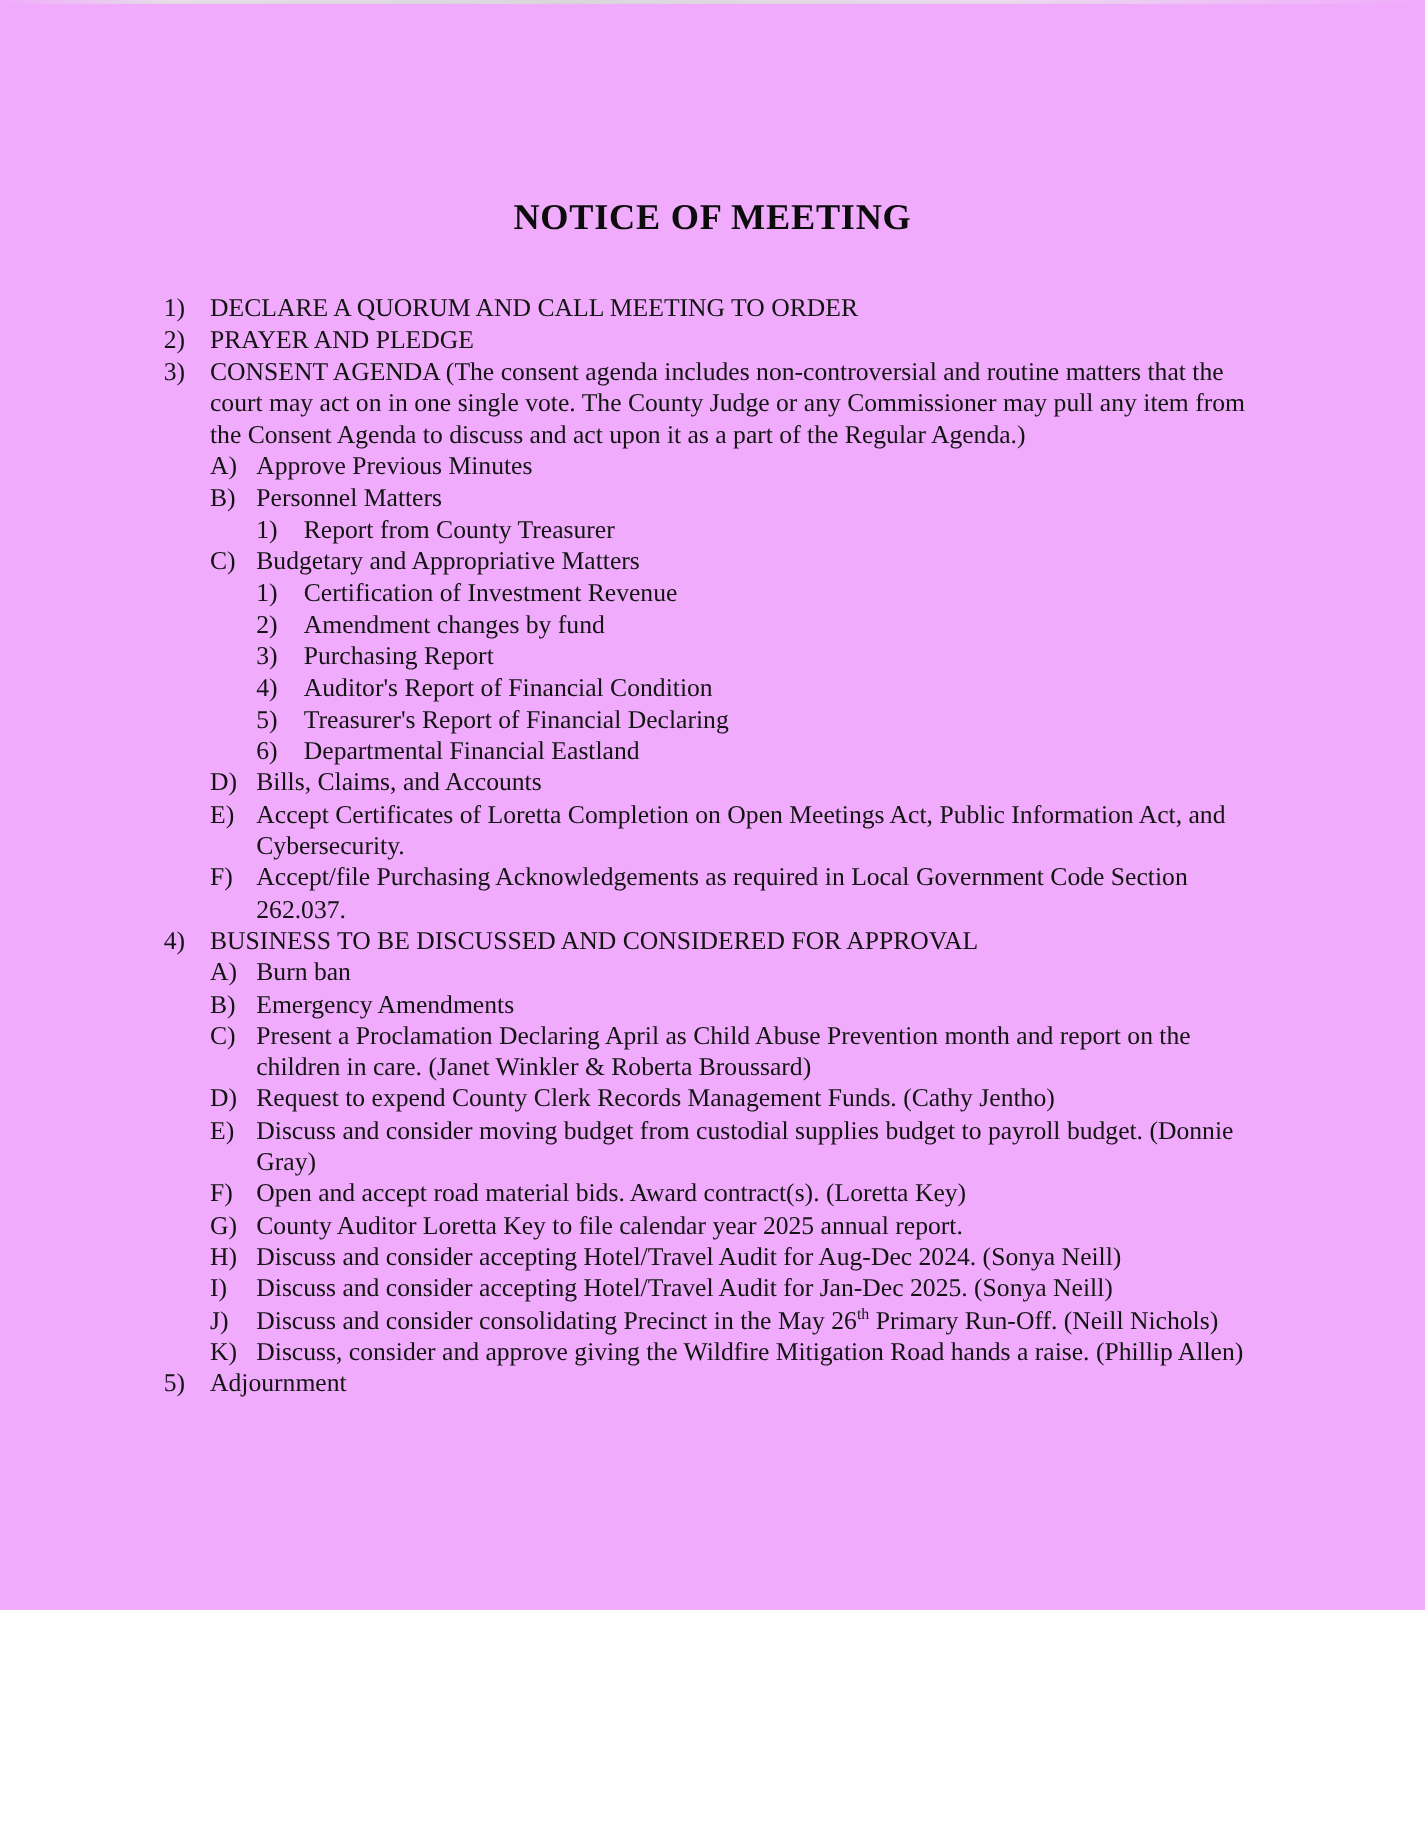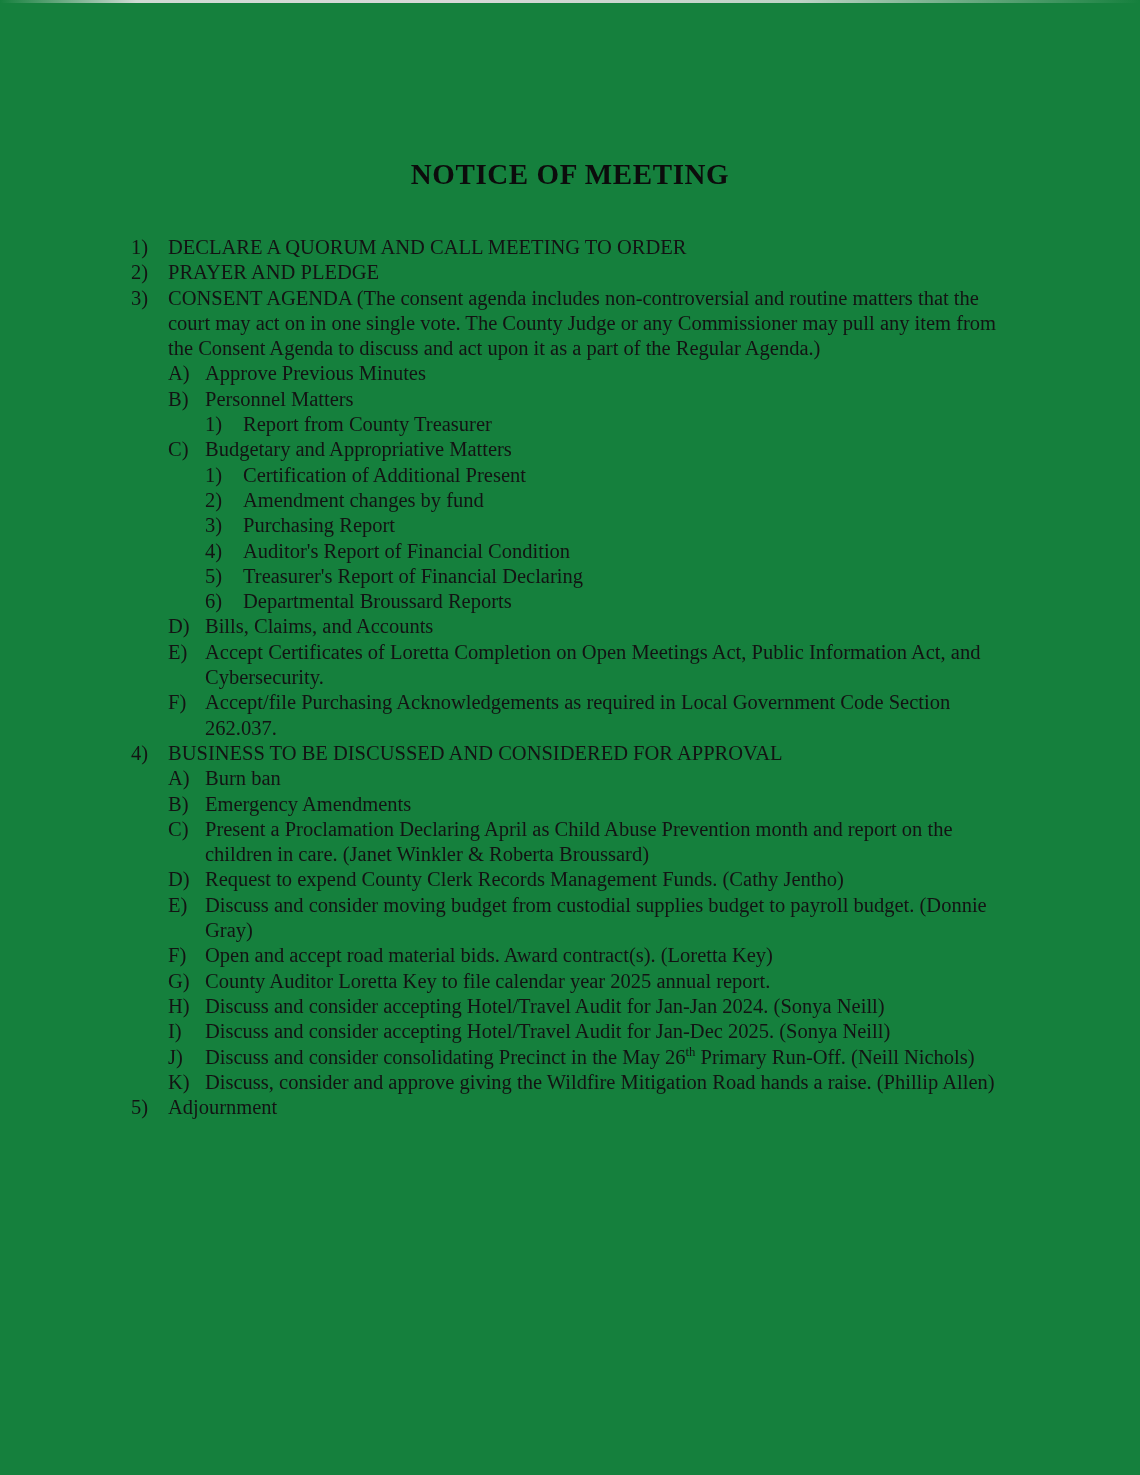--- a/index.html
+++ b/index.html
@@ -10,22 +10,22 @@
     width: 1140px;
     height: 1475px;
     background: #ffffff;
     font-family: "Liberation Serif", "DejaVu Serif", serif;
     color: #111111;
     overflow: hidden;
   }
   .page {
     position: relative;
     width: 1140px;
-    height: 1475px;
-    background: #15803d;
+    height: 1288px;
+    background: #f0abfc;
     box-sizing: border-box;
     padding: 0;
   }
   .scan-edge-top {
     position: absolute;
     top: 0; left: 0;
     width: 1140px;
     height: 3px;
     background: linear-gradient(to right,
         rgba(245,245,245,0) 0%,
@@ -144,41 +144,41 @@
           </li>
         </ol>
 
         <li class="row">
           <span class="marker">C)</span>
           <span class="body-text">Budgetary and Appropriative Matters</span>
         </li>
         <ol class="lvl3">
           <li class="row">
             <span class="marker">1)</span>
-            <span class="body-text">Certification of Additional Present</span>
+            <span class="body-text">Certification of Investment Revenue</span>
           </li>
           <li class="row">
             <span class="marker">2)</span>
             <span class="body-text">Amendment changes by fund</span>
           </li>
           <li class="row">
             <span class="marker">3)</span>
             <span class="body-text">Purchasing Report</span>
           </li>
           <li class="row">
             <span class="marker">4)</span>
             <span class="body-text">Auditor's Report of Financial Condition</span>
           </li>
           <li class="row">
             <span class="marker">5)</span>
             <span class="body-text">Treasurer's Report of Financial Declaring</span>
           </li>
           <li class="row">
             <span class="marker">6)</span>
-            <span class="body-text">Departmental Broussard Reports</span>
+            <span class="body-text">Departmental Financial Eastland</span>
           </li>
         </ol>
 
         <li class="row">
           <span class="marker">D)</span>
           <span class="body-text">Bills, Claims, and Accounts</span>
         </li>
         <li class="row">
           <span class="marker">E)</span>
           <span class="body-text">Accept Certificates of Loretta Completion on Open Meetings Act, Public Information Act, and Cybersecurity.</span>
@@ -218,21 +218,21 @@
         <li class="row">
           <span class="marker">F)</span>
           <span class="body-text">Open and accept road material bids.  Award contract(s). (Loretta Key)</span>
         </li>
         <li class="row">
           <span class="marker">G)</span>
           <span class="body-text">County Auditor Loretta Key to file calendar year 2025 annual report.</span>
         </li>
         <li class="row">
           <span class="marker">H)</span>
-          <span class="body-text">Discuss and consider accepting Hotel/Travel Audit for Jan-Jan 2024. (Sonya Neill)</span>
+          <span class="body-text">Discuss and consider accepting Hotel/Travel Audit for Aug-Dec 2024. (Sonya Neill)</span>
         </li>
         <li class="row">
           <span class="marker">I)</span>
           <span class="body-text">Discuss and consider accepting Hotel/Travel Audit for Jan-Dec 2025.  (Sonya Neill)</span>
         </li>
         <li class="row">
           <span class="marker">J)</span>
           <span class="body-text"><span>Discuss and consider consolidating Precinct in the May 26</span><sup>th</sup><span> Primary Run-Off. (Neill Nichols)</span></span>
         </li>
         <li class="row">

